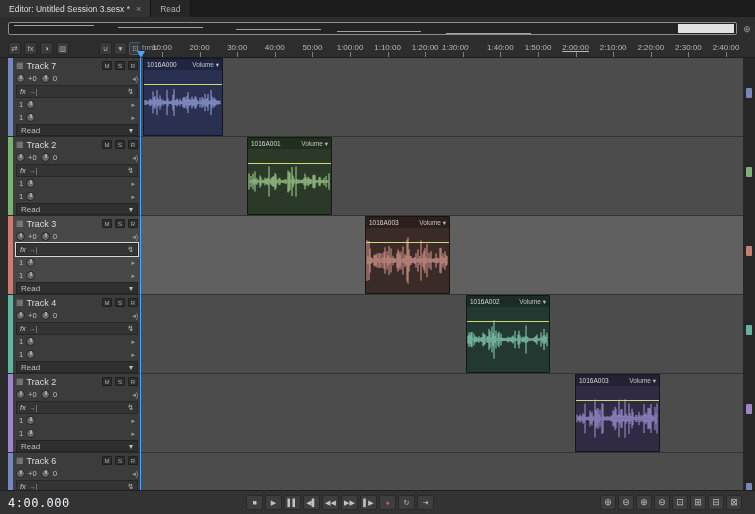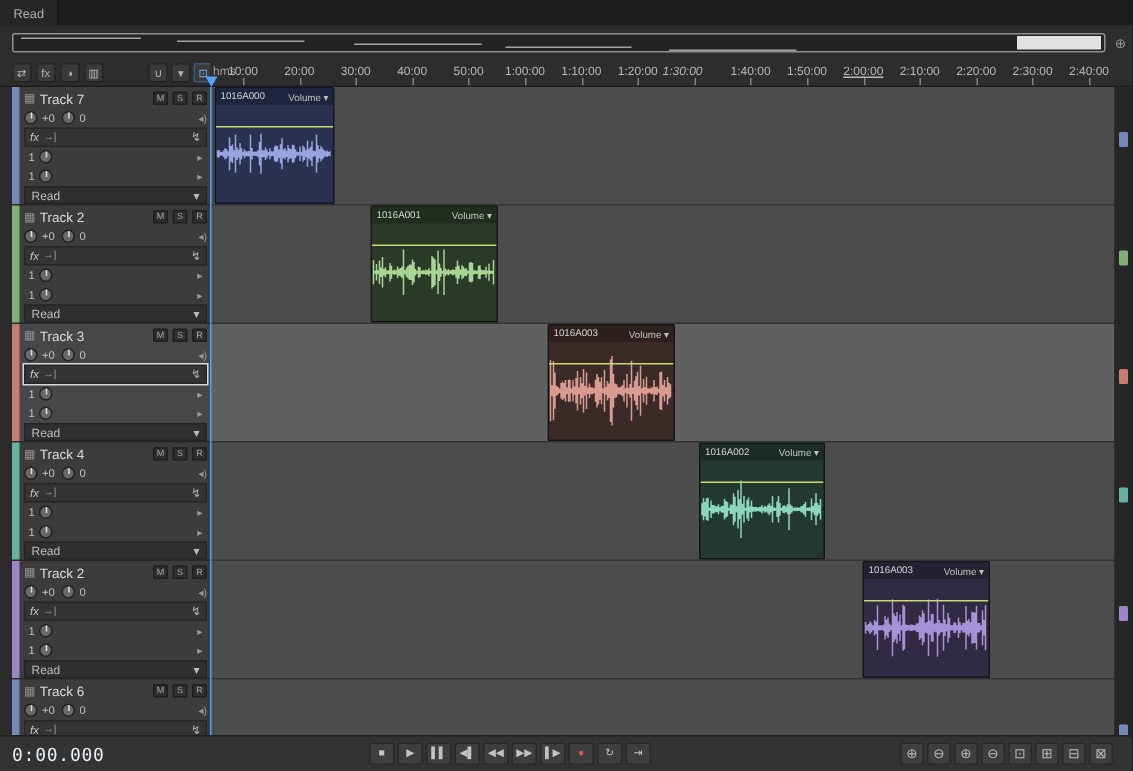--- a/index.html
+++ b/index.html
@@ -98,20 +98,24 @@
 .zbuttons { position:absolute; right:13px; top:4px; display:flex; gap:2px; }
 .zbtn { width:16px; height:15px; background:#3e3e3e; border:1px solid #292929; border-radius:2px;
   color:#bdbdbd; font-size:9px; line-height:13px; text-align:center; }
 </style>
 </head>
 <body>
 
 <div class="app">
 
   <div class="tabbar">
+    <div class="tab active">
+      <span>Editor: Untitled Session 3.sesx *</span>
+      <span class="tab-close">×</span>
+    </div>
     <div class="tab">
       <span>Read</span>
     </div>
   </div>
 
   <div class="navigator">
     <div class="nav-strip">
       <div class="nav-view"></div>
     <div class="nav-mini" style="left: 5px; width: 80px; top: 2px;"></div>
         <div class="nav-mini" style="left: 109px; width: 85px; top: 4px;"></div>
@@ -468,21 +472,21 @@
       <div class="vchip" style="top: 188px; background: rgb(200, 125, 114);"></div>
       <div class="vchip" style="top: 267px; background: rgb(102, 178, 160);"></div>
       <div class="vchip" style="top: 346px; background: rgb(156, 133, 200);"></div>
       <div class="vchip" style="top: 425px; background: rgb(117, 136, 184);"></div>
     </div>
 
   <div class="playhead-cap"></div>
   <div class="playhead-line"></div>
 
   <div class="transport">
-    <div class="time">0:00.000</div>
+    <div class="time">4:00.000</div>
     <div class="tbuttons">
         <div class="tbtn">■</div>
         <div class="tbtn">▶</div>
         <div class="tbtn">▌▌</div>
         <div class="tbtn">◀▌</div>
         <div class="tbtn">◀◀</div>
         <div class="tbtn">▶▶</div>
         <div class="tbtn">▌▶</div>
         <div class="tbtn rec">●</div>
         <div class="tbtn">↻</div>

